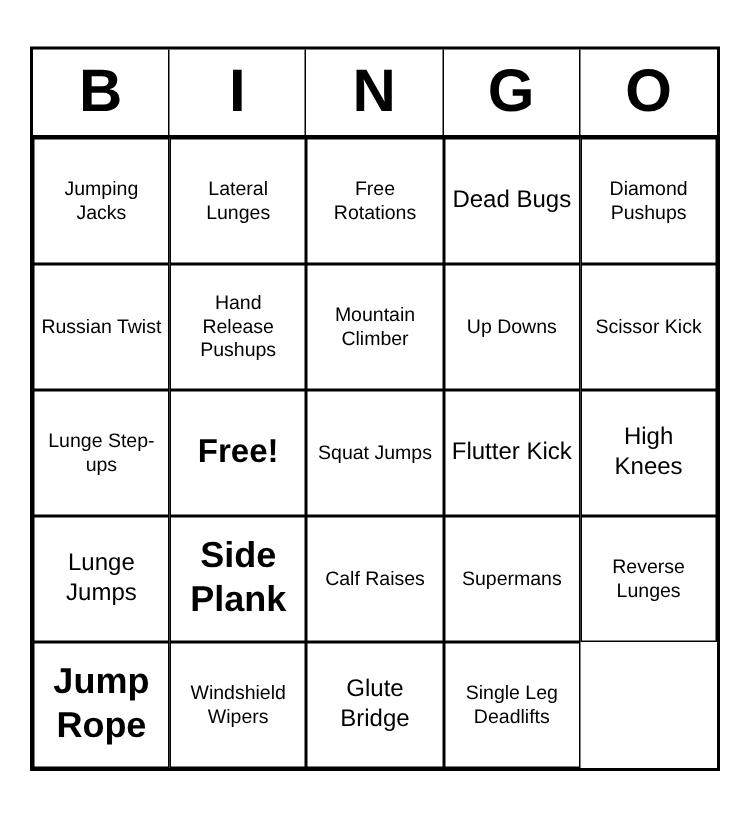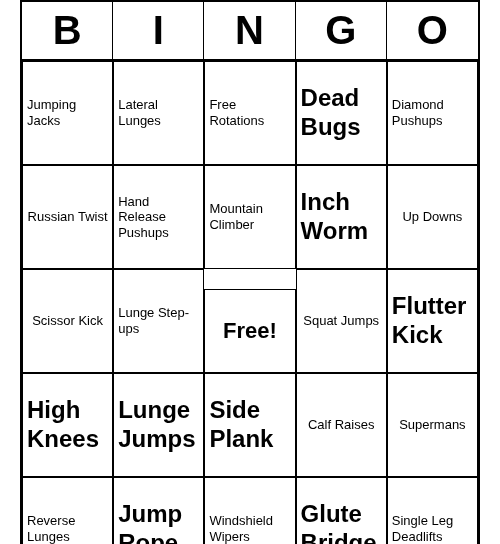--- a/index.html
+++ b/index.html
@@ -35,34 +35,33 @@
       display: grid;
       grid-template-columns: repeat(5, 1fr);
       grid-template-rows: repeat(5, 1fr);
     }
     .bingo-cell {
       border: 1px solid #000;
       min-height: 84px;
       display: flex;
       align-items: center;
       justify-content: center;
-      text-align: left;
+      text-align: center;
       padding: 4px;
       font-size: 13px;
       line-height: 1.2;
       word-break: break-word;
     }
     .bingo-cell.free {
       font-size: 22px;
       font-weight: bold;
-      margin-top: 20px;
     }
     .bingo-cell.large-text {
-      font-size: 24px;
-      font-weight: bold;
+      font-size: 16px;
+      font-weight: normal;
     }
     .bingo-cell.xl-text {
       font-size: 24px;
       font-weight: bold;
     }
   </style>
 </head>
 <body>
 
 <div class="bingo-card">
@@ -75,21 +74,20 @@
     </div>
   <div class="bingo-grid">
   <div class="bingo-cell">Jumping Jacks</div>
       <div class="bingo-cell">Lateral Lunges</div>
       <div class="bingo-cell">Free Rotations</div>
       <div class="bingo-cell large-text">Dead Bugs</div>
       <div class="bingo-cell">Diamond Pushups</div>
       <div class="bingo-cell">Russian Twist</div>
       <div class="bingo-cell">Hand Release Pushups</div>
       <div class="bingo-cell">Mountain Climber</div>
-      <div class="bingo-cell large-text">Inch Worm</div>
       <div class="bingo-cell">Up Downs</div>
       <div class="bingo-cell">Scissor Kick</div>
       <div class="bingo-cell">Lunge Step-ups</div>
       <div class="bingo-cell free">Free!</div>
       <div class="bingo-cell">Squat Jumps</div>
       <div class="bingo-cell large-text">Flutter Kick</div>
       <div class="bingo-cell large-text">High Knees</div>
       <div class="bingo-cell large-text">Lunge Jumps</div>
       <div class="bingo-cell xl-text">Side Plank</div>
       <div class="bingo-cell">Calf Raises</div>

